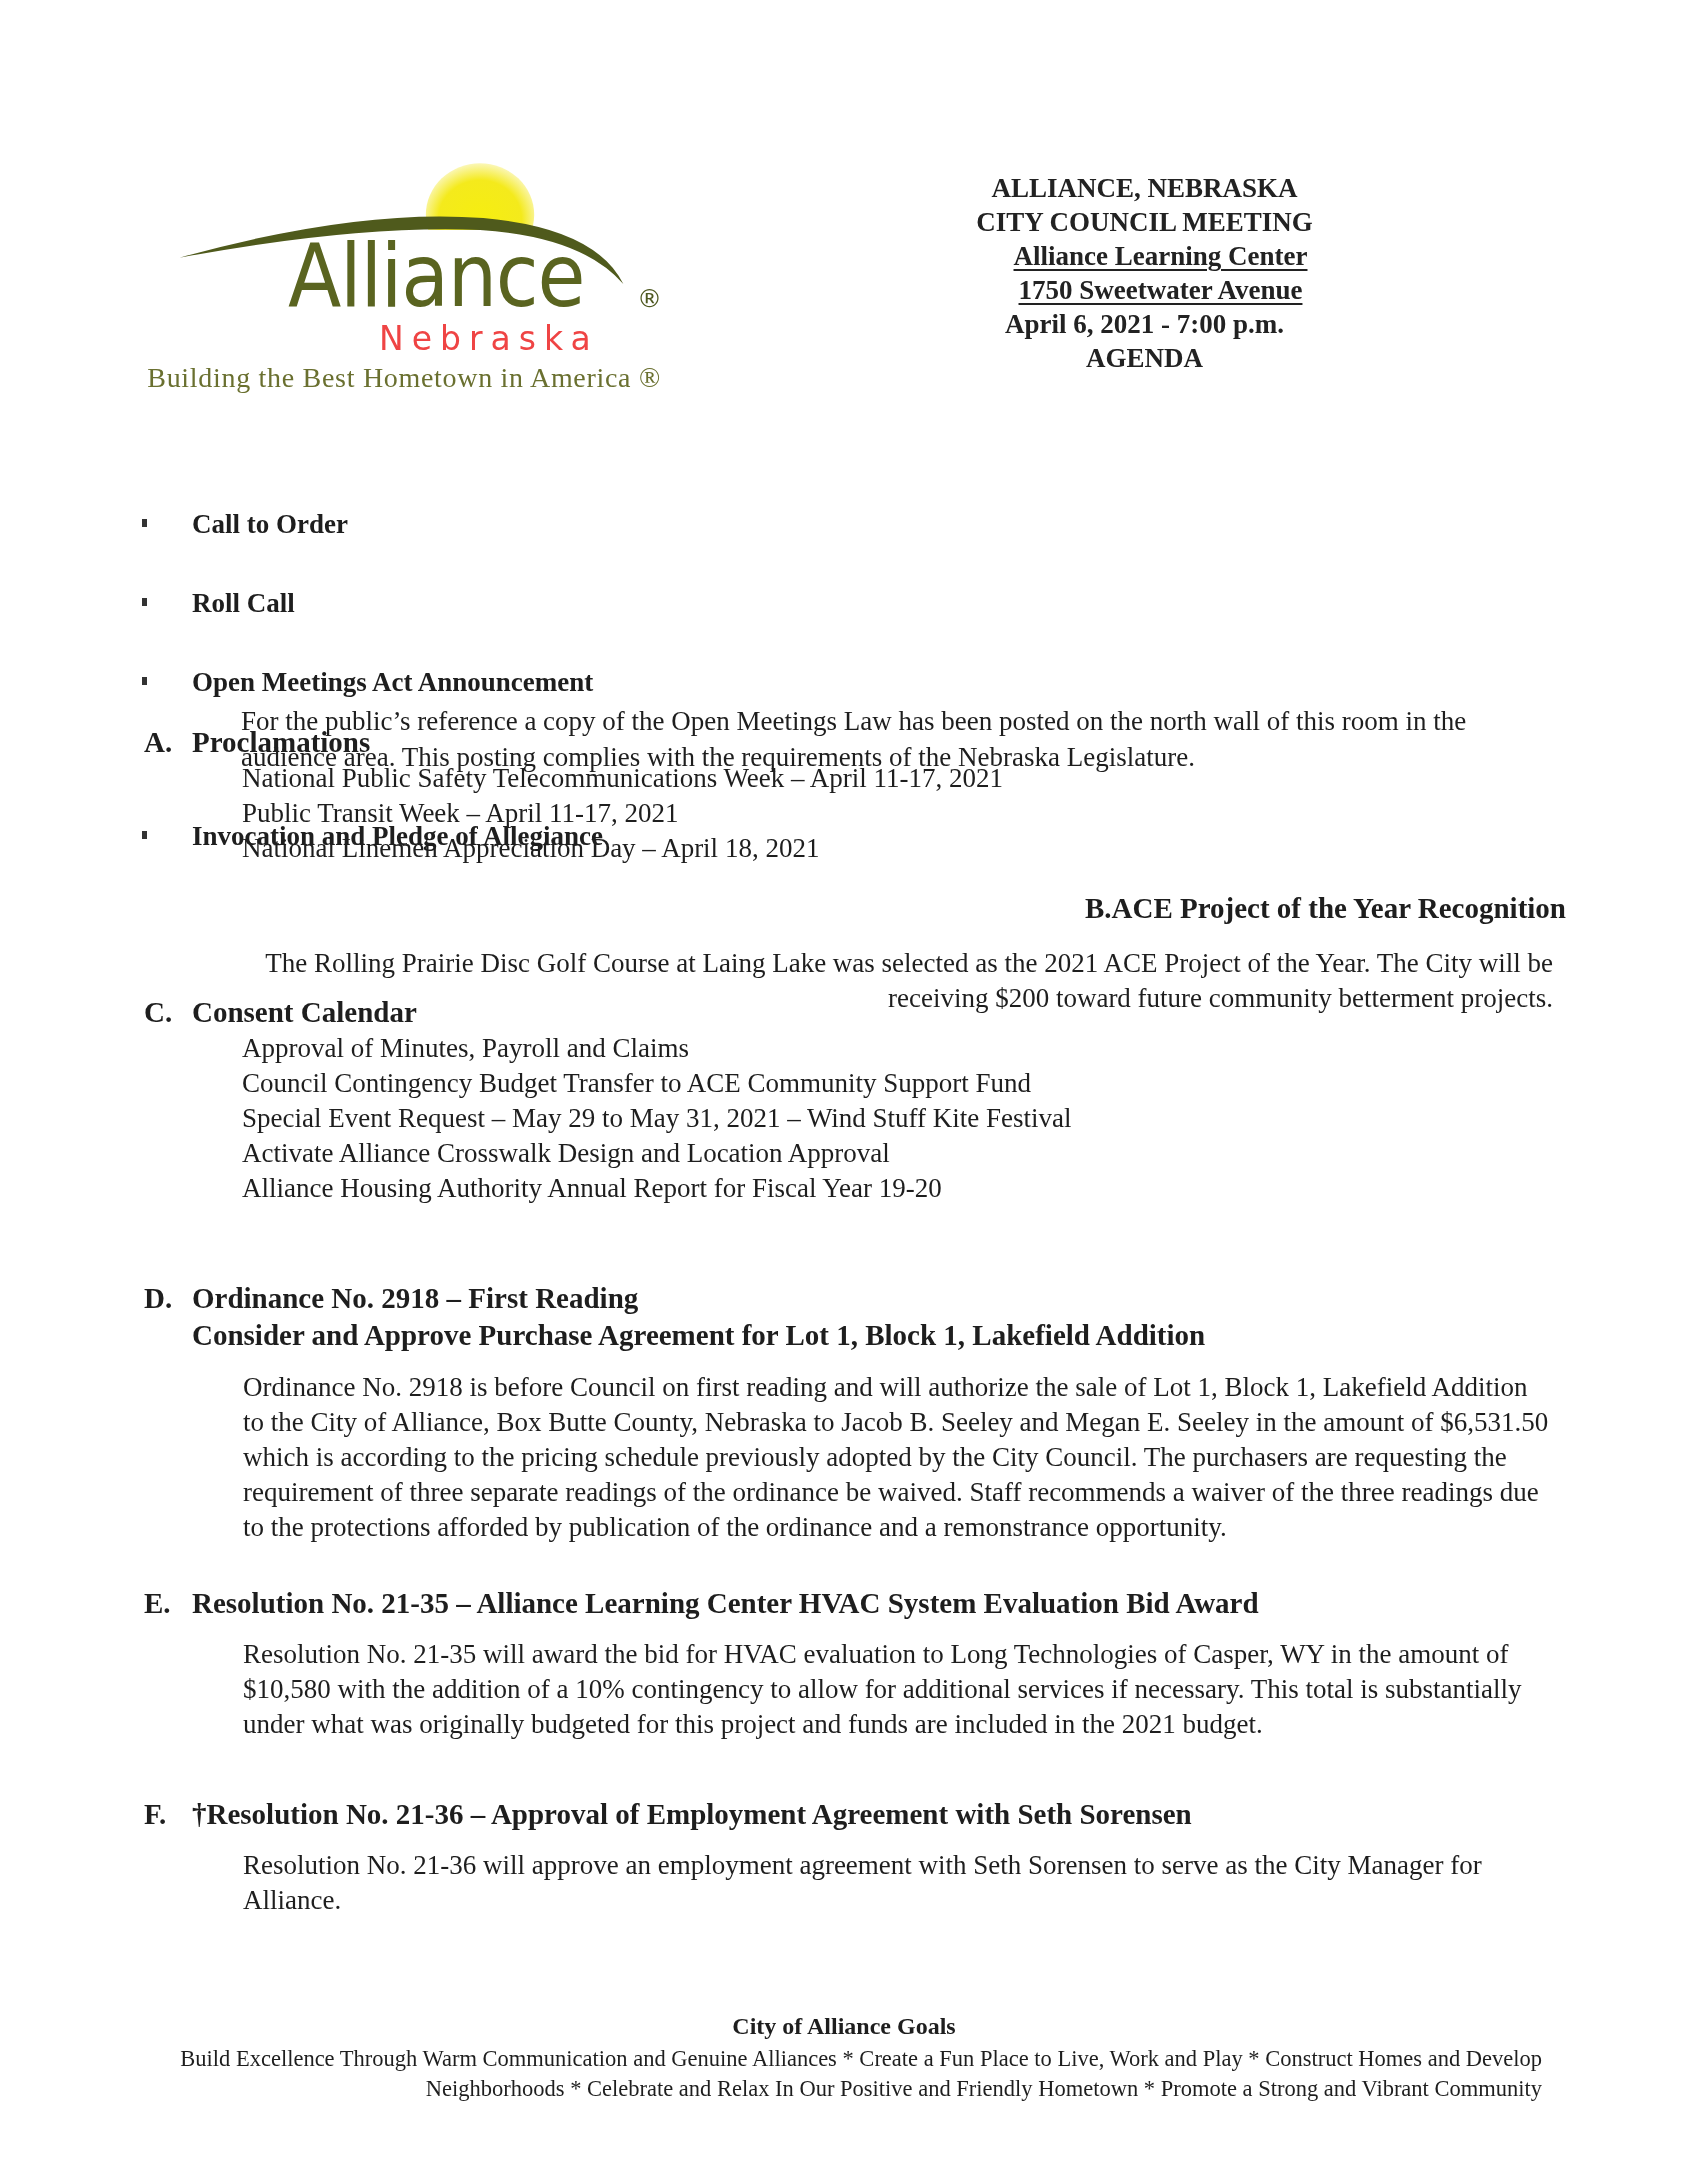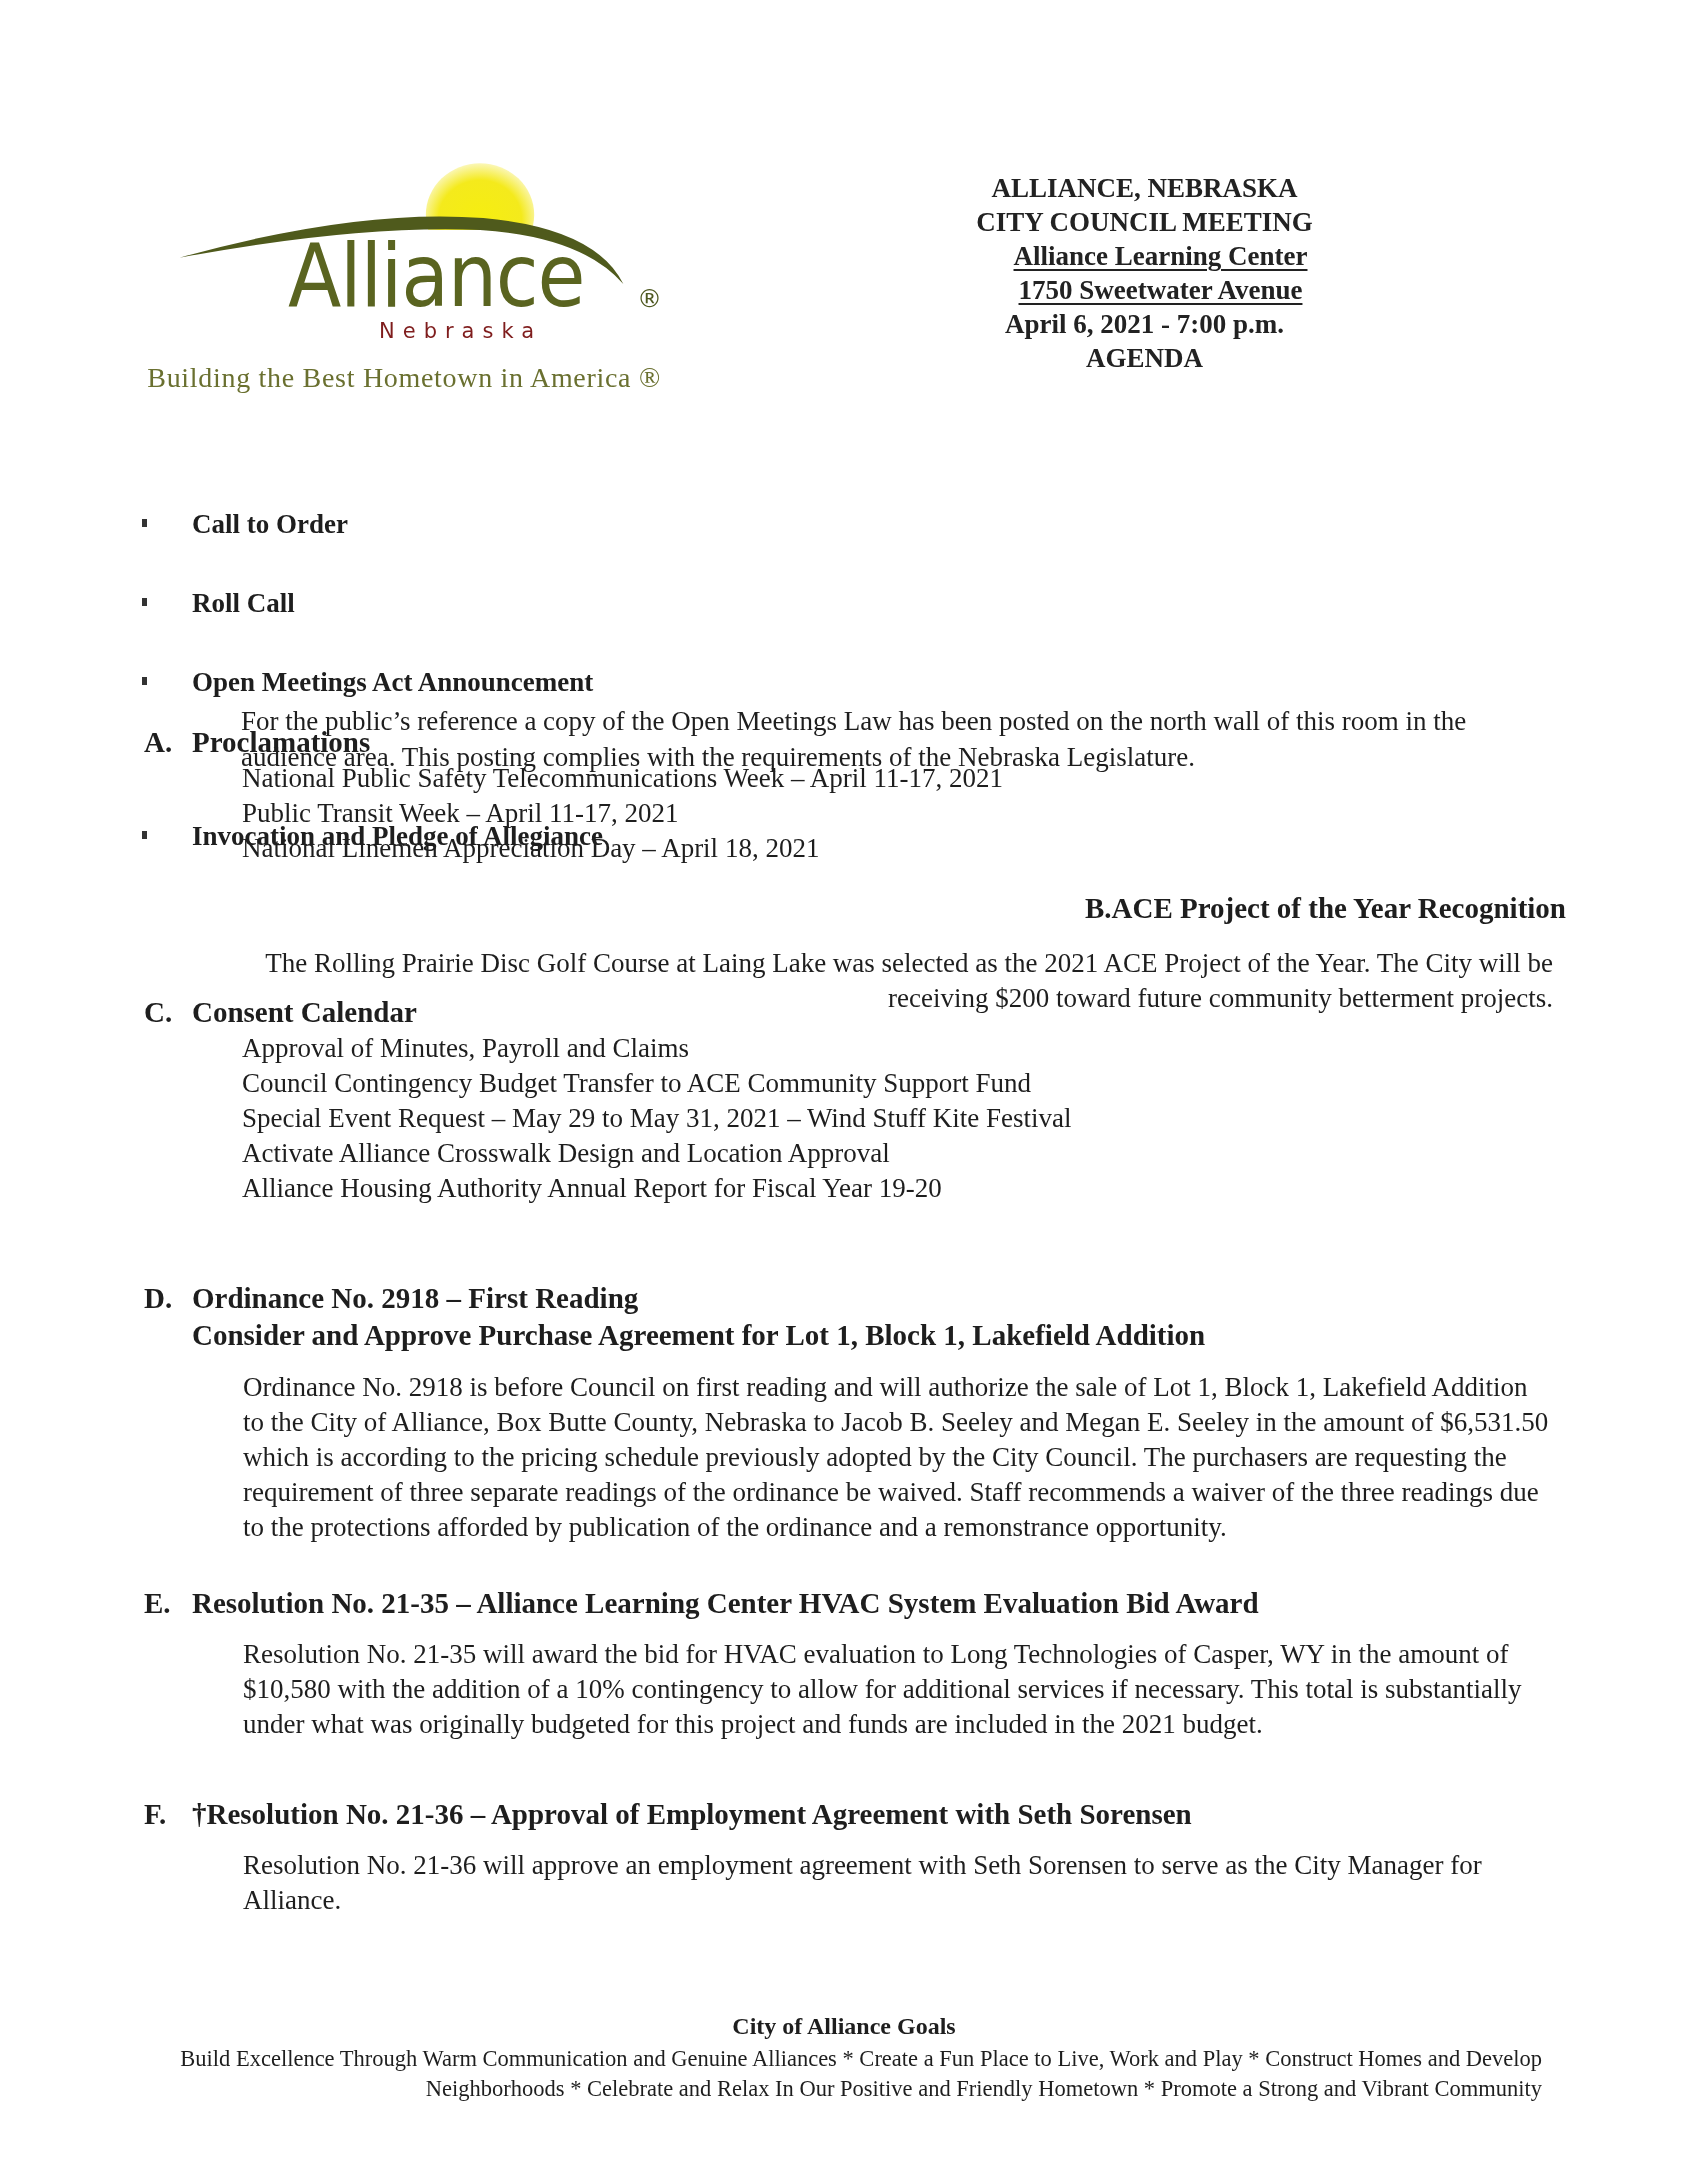--- a/index.html
+++ b/index.html
@@ -16,21 +16,21 @@
     position: absolute; left: 142px; top: 73px;
     font-family: "DejaVu Sans", sans-serif; font-size: 78px; color: #5a6420;
     letter-spacing: -1.3px; transform: scaleY(1.12); transform-origin: left top;
   }
   .logo-reg {
     position: absolute; left: 491px; top: 132px;
     font-family: "DejaVu Sans", sans-serif; font-size: 25px; color: #4e5820;
   }
   .logo-state {
     position: absolute; left: 233px; top: 167px;
-    font-family: "DejaVu Sans", sans-serif; font-size: 21px; color: #7f1d1d;
+    font-family: "DejaVu Sans", sans-serif; font-size: 33px; color: #ef4444;
     letter-spacing: 8px;
   }
   .logo-tag {
     position: absolute; left: 1.3px; top: 210px;
     font-family: "Liberation Serif", serif; font-size: 28px; color: #6a7030;
     font-weight: normal; letter-spacing: 0.7px;
   }
 
   
   .hdr {

